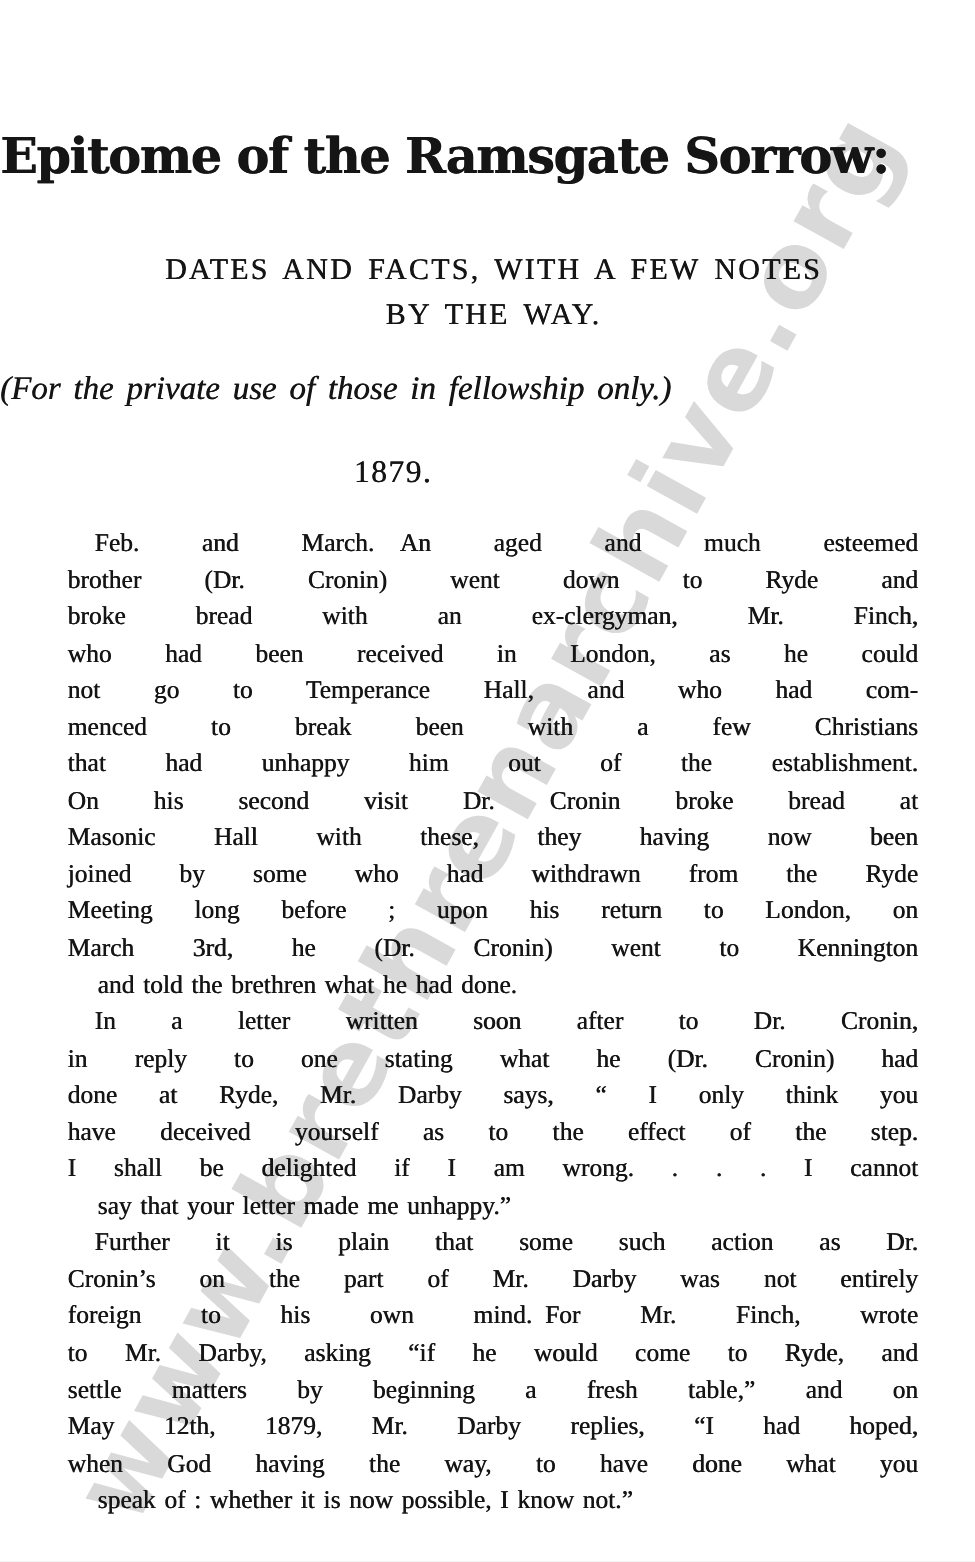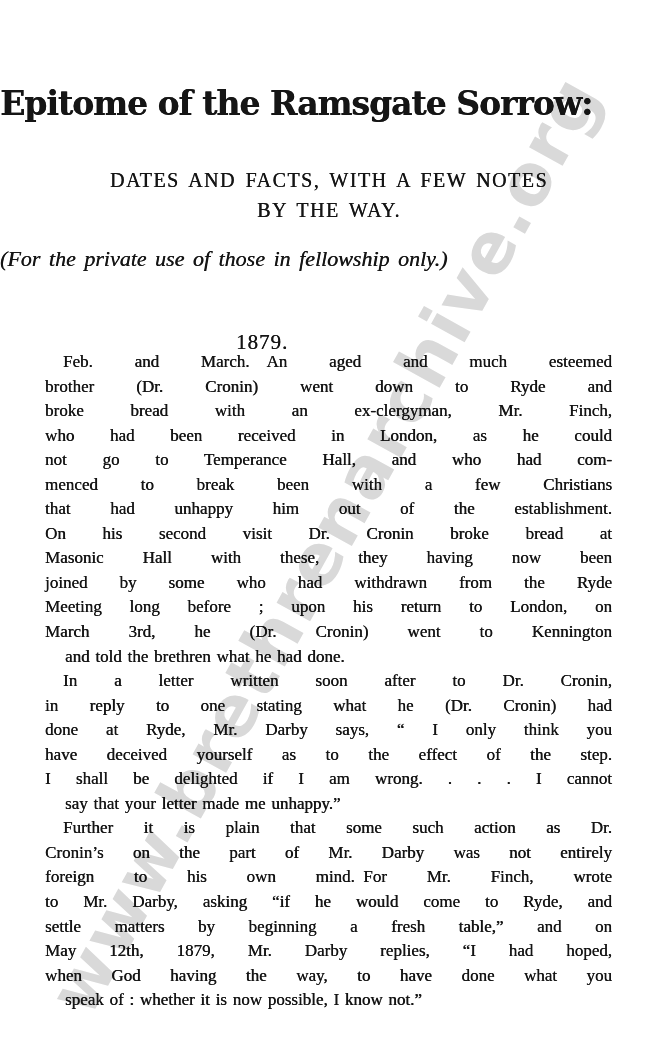--- a/index.html
+++ b/index.html
@@ -78,21 +78,20 @@
   }
   .year {
     position: absolute;
     top: 302px;
     left: 0;
     width: 524px;
     text-align: center;
     font-size: 21px;
     letter-spacing: 1px;
     text-shadow: 0.3px 0 0 currentColor;
-    margin-top: 28px;
   }
   
   .body-text {
     position: absolute;
     top: 350px;
     left: 45px;
     width: 567px;
     font-size: 17px;
     line-height: 24.55px;
     text-shadow: 0.35px 0 0 currentColor;

